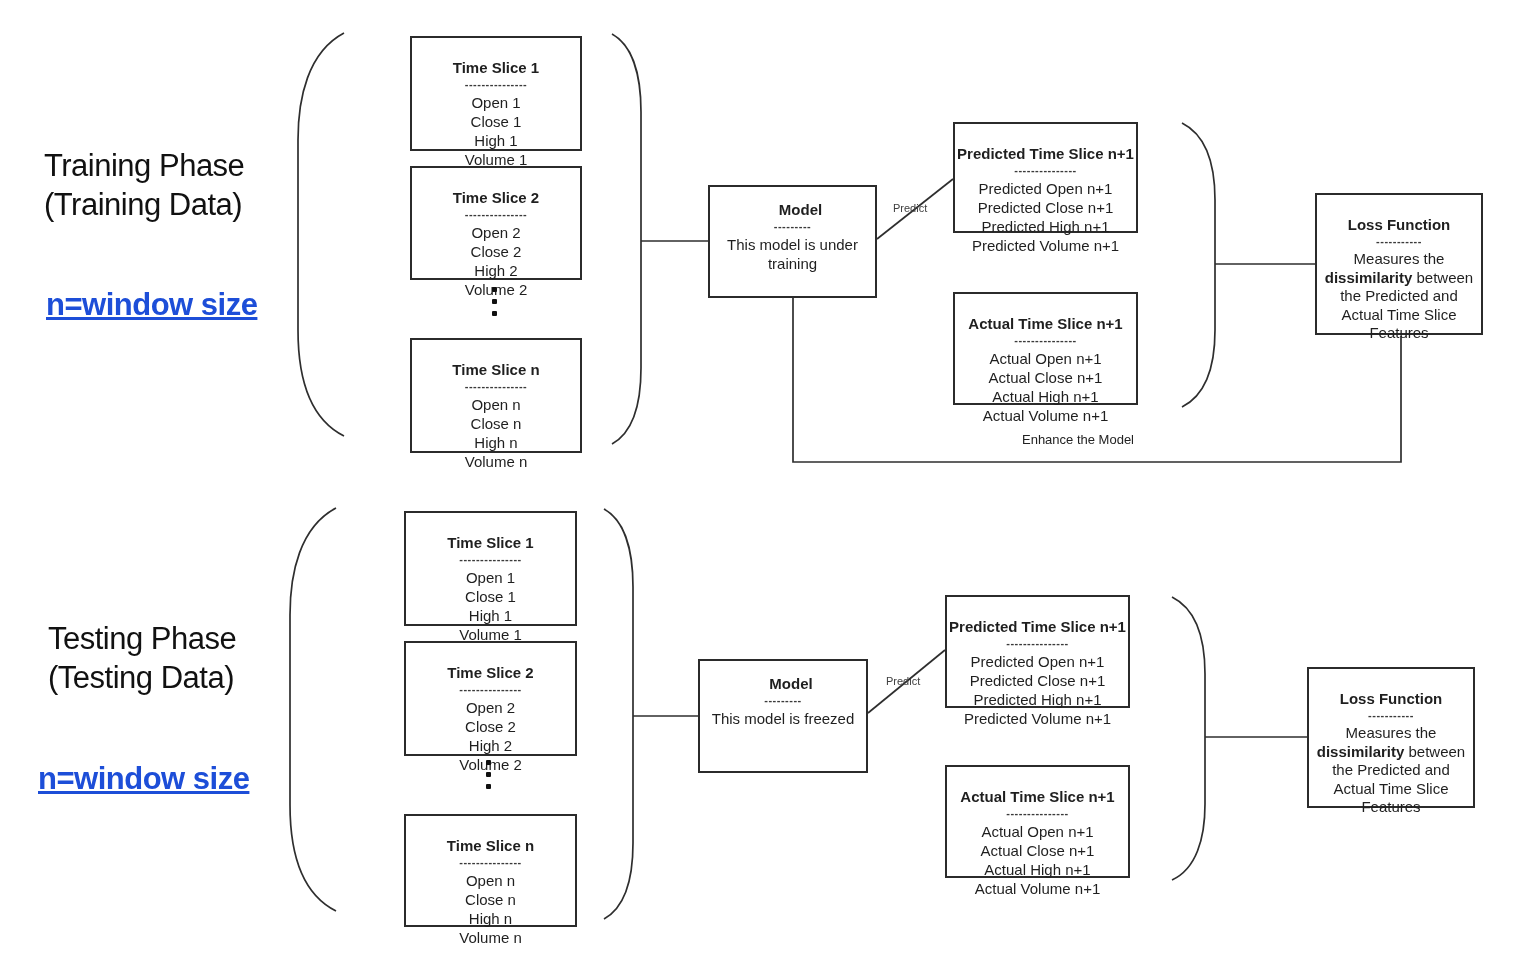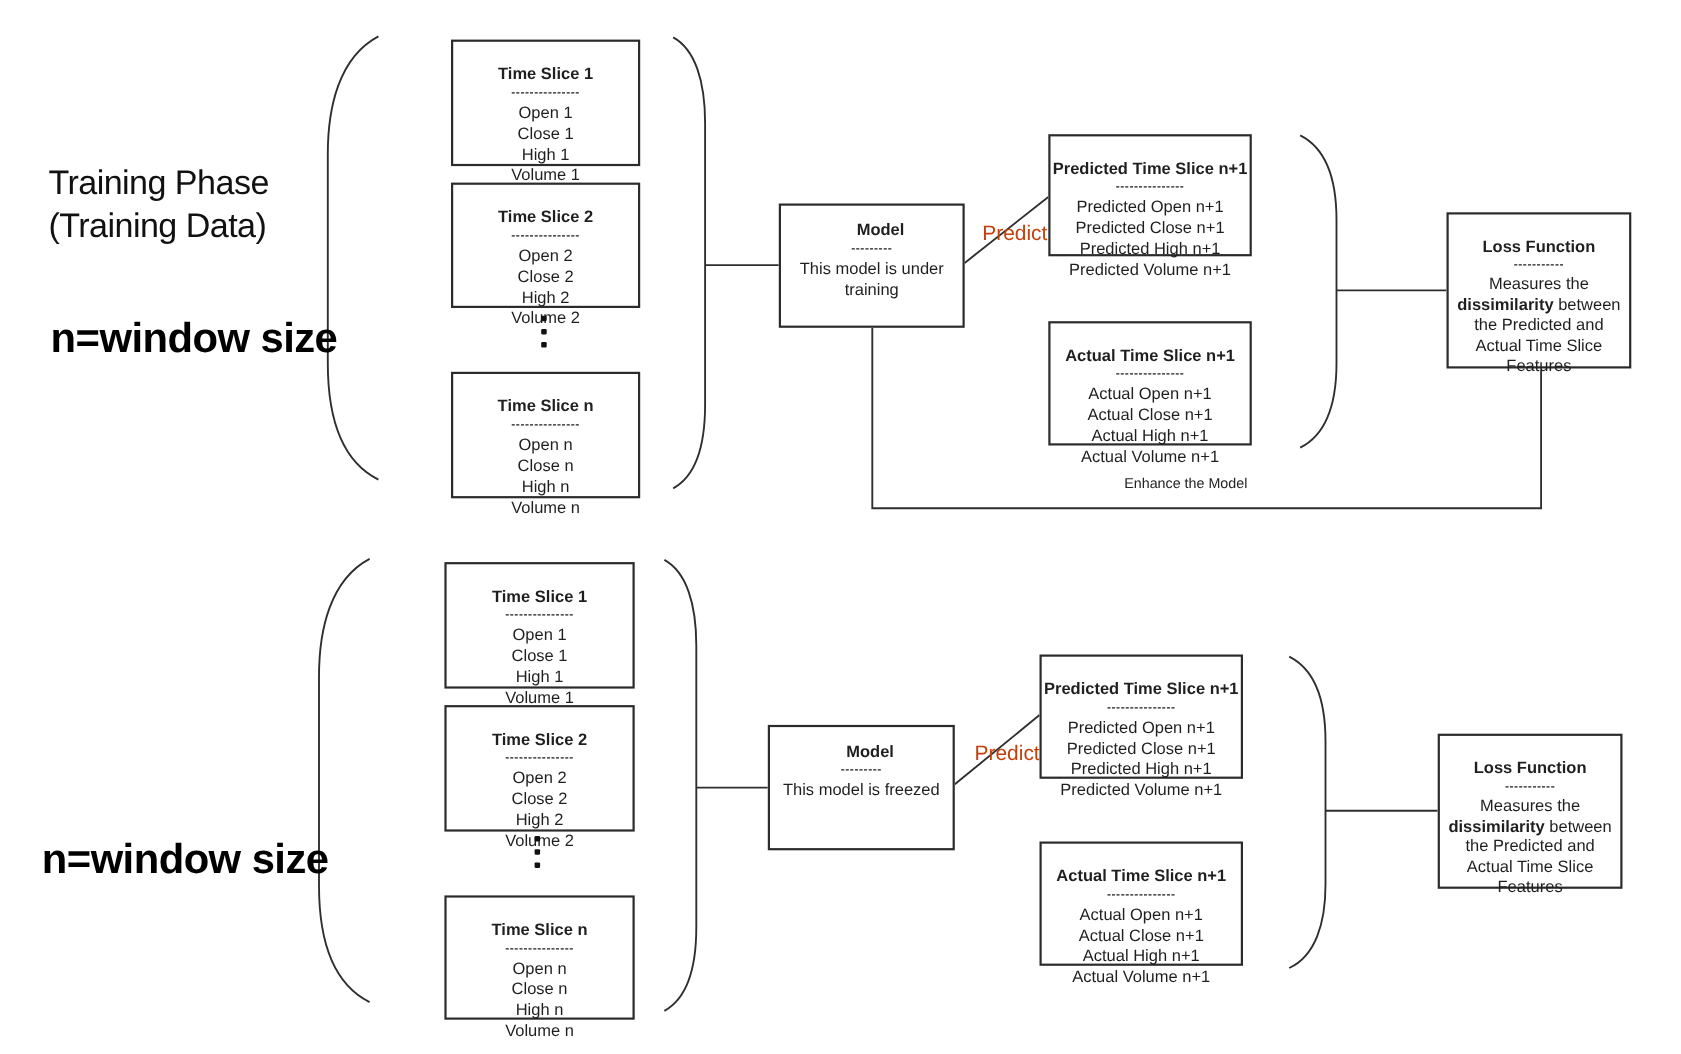--- a/index.html
+++ b/index.html
@@ -13,43 +13,44 @@
   }
   svg.wires{position:absolute;left:0;top:0;width:1528px;height:958px;}
   svg.wires path{fill:none;stroke:#2e2e2e;stroke-width:1.7;}
   .phase-title{
     position:absolute;
     font-size:31px;font-weight:400;line-height:39px;
     letter-spacing:-0.5px;color:#111;white-space:nowrap;
   }
   .phase-note{
     position:absolute;
-    font-size:38px;font-weight:700;color:#000000;white-space:nowrap;
+    font-size:31px;font-weight:700;color:#1d4ed8;white-space:nowrap;
     letter-spacing:-0.5px;
+    text-decoration:underline;
   }
   .box{
     position:absolute;
     border:2px solid #2b2b2b;background:#fff;
     text-align:center;font-size:15px;line-height:19px;
     box-sizing:border-box;
   }
   .box .bt{font-weight:700;font-size:15px;padding-top:20px;}
   .box .dv{
     font-size:11px;letter-spacing:0.5px;line-height:12px;
     color:#3a3a3a;font-weight:600;margin:1px 0 3px 0;
     white-space:nowrap;overflow:hidden;
   }
   .box .fl{line-height:19px;}
   .model-box .bt{padding-top:13px;padding-left:16px;}
   .model-box .body{padding:0 8px;}
   .loss-box .bt{padding-top:20px;}
   .loss-box .body{line-height:18.5px;padding:0 4px;}
   .loss-box .body b{font-weight:700;margin-top:24px;}
   .predict-label{
-    position:absolute;font-size:19px;color:#c2410c;white-space:nowrap;text-align:right;
+    position:absolute;font-size:11px;color:#404040;white-space:nowrap;text-align:right;
   }
   .enhance-label{
     position:absolute;font-size:13px;color:#222;background:#fff;
     padding:0 3px;transform:translate(-50%,-50%);white-space:nowrap;
   }
   .dots{
     position:absolute;display:flex;flex-direction:column;gap:7px;align-items:center;
   }
   .dots .dot{width:5px;height:5px;background:#111;border-radius:1px;}
 </style>
@@ -142,20 +143,24 @@
   </div>
 
   <div class="box loss-box" style="left:1315px;top:193px;width:168px;height:142px">
     <div class="bt">Loss Function</div>
     <div class="dv">-----------</div>
     <div class="body"><span>Measures the </span><b>dissimilarity</b><span> between the Predicted and Actual Time Slice Features</span></div>
   </div>
 
   <div class="enhance-label" style="left:1078px;top:439px">Enhance the Model</div>
 
+  <div class="phase-title" style="left:48px;top:619px">
+    <div>Testing Phase</div>
+    <div>(Testing Data)</div>
+  </div>
   <div class="phase-note" style="left:38px;top:761px">n=window size</div>
 
   <div class="box" style="left:404px;top:511px;width:173px;height:115px">
     <div class="bt">Time Slice 1</div>
     <div class="dv">---------------</div>
     <div class="fl">Open 1</div>
     <div class="fl">Close 1</div>
     <div class="fl">High 1</div>
     <div class="fl">Volume 1</div>
   </div>

